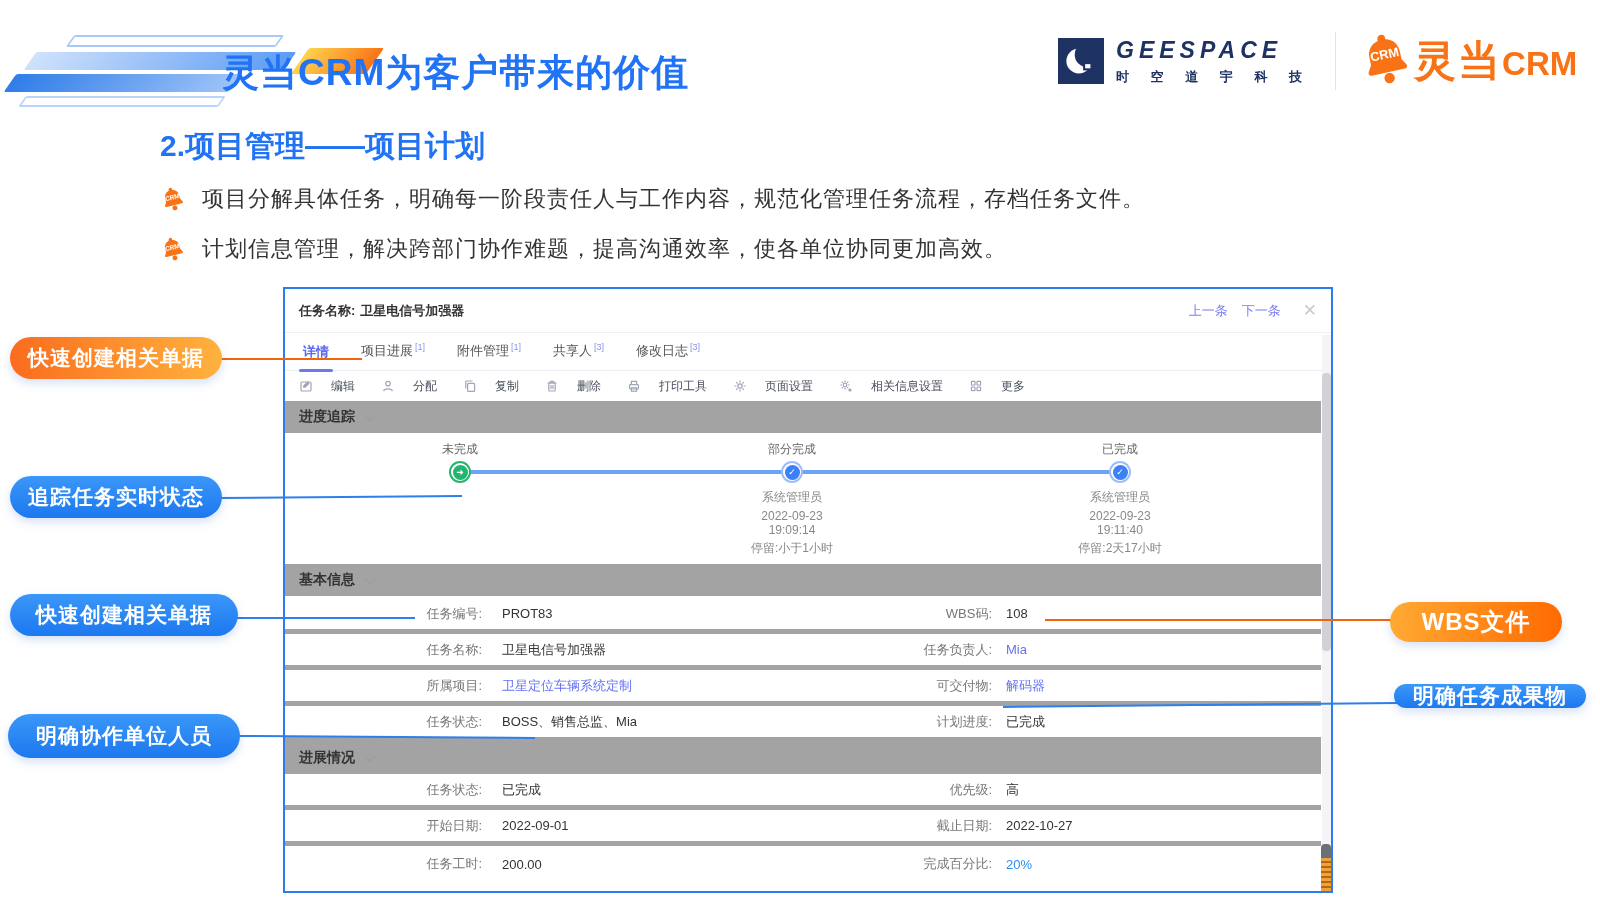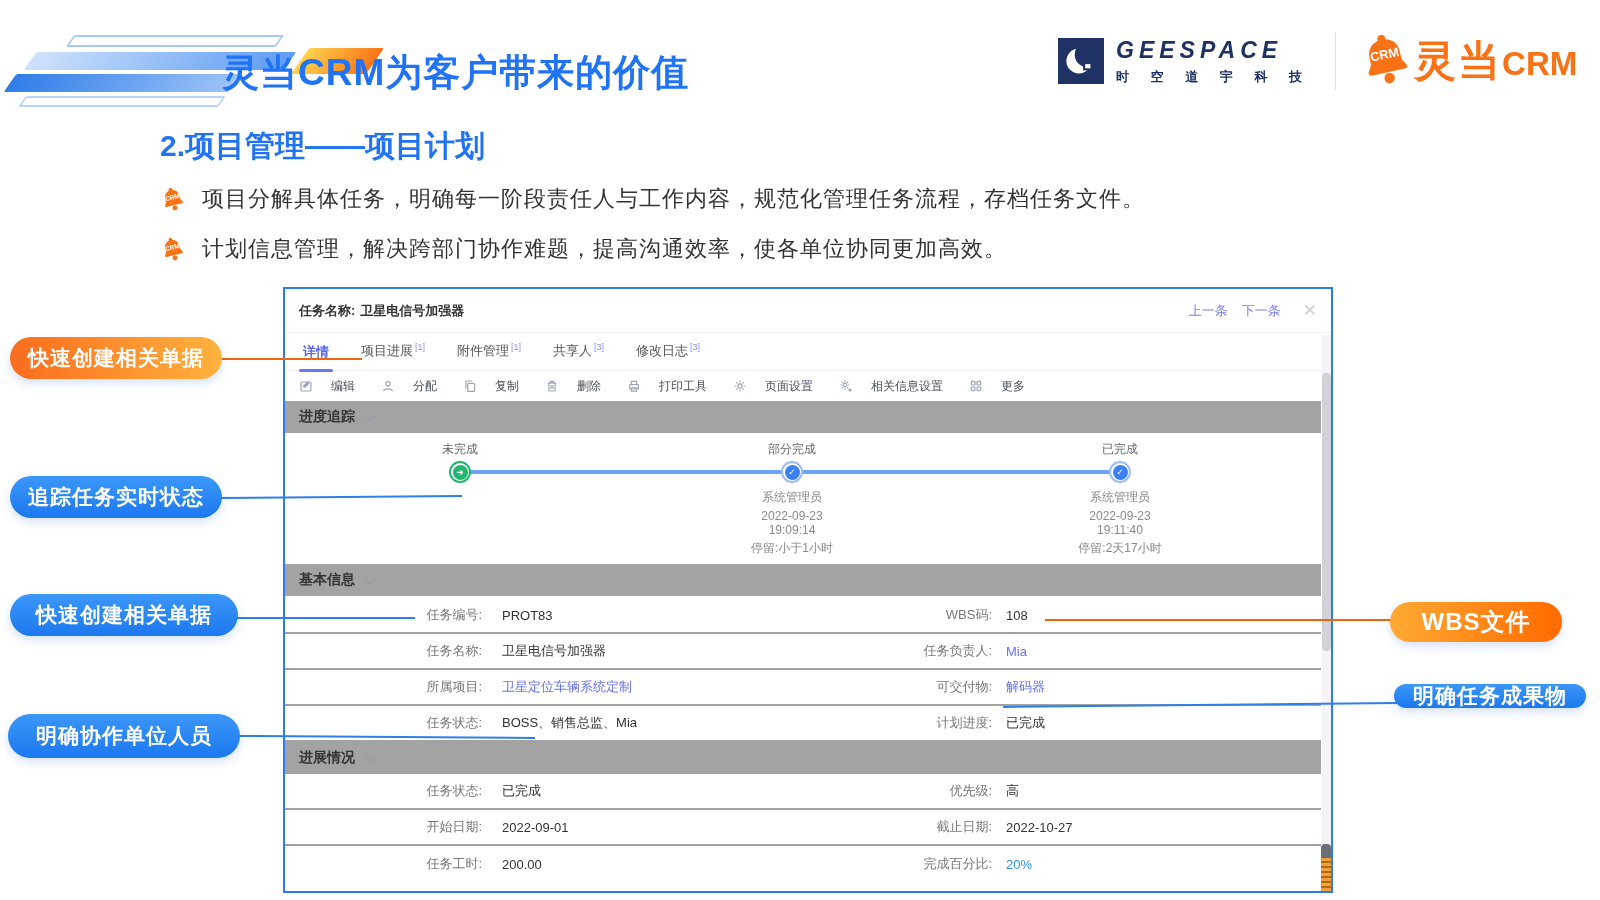--- a/index.html
+++ b/index.html
@@ -70,21 +70,21 @@
                    display:flex; align-items:center; justify-content:center; }
   .tl-node.green { border:2px solid #21b66e; }
   .tl-node.green .core { background:#21b66e; }
   .tl-node.blue { border:2px solid #9cbdf9; }
   .tl-node.blue .core { background:#3d7ff5; }
   .tl-label { position:absolute; top:8px; transform:translateX(-50%); font-size:12px; color:#666; white-space:nowrap;}
   .tl-sub { position:absolute; transform:translateX(-50%); font-size:12px; color:#888; white-space:nowrap; text-align:center;}
 
   
   .frow { position:absolute; left:0; right:10px; height:36px; display:flex; align-items:center;
-          border-bottom:2px solid #a3a3a3; font-size:13px;}
+          border-bottom:5px solid #a3a3a3; font-size:13px;}
   .fl1 { width:197px; text-align:right; color:#777; }
   .fv1 { margin-left:20px; width:345px; color:#333; }
   .fl2 { width:145px; text-align:right; color:#777; }
   .fv2 { margin-left:14px; flex:1; color:#333; }
   .link { color:#6472f2; cursor:pointer; }
   .hl { color:#2e8cf0; }
 
   
   .sb-track { position:absolute; left:1037px; top:46px; width:9px; height:556px; background:#f4f4f6; }
   .sb-thumb { position:absolute; left:1037px; top:84px; width:9px; height:278px; background:#d2d2d6; border-radius:4px; }

